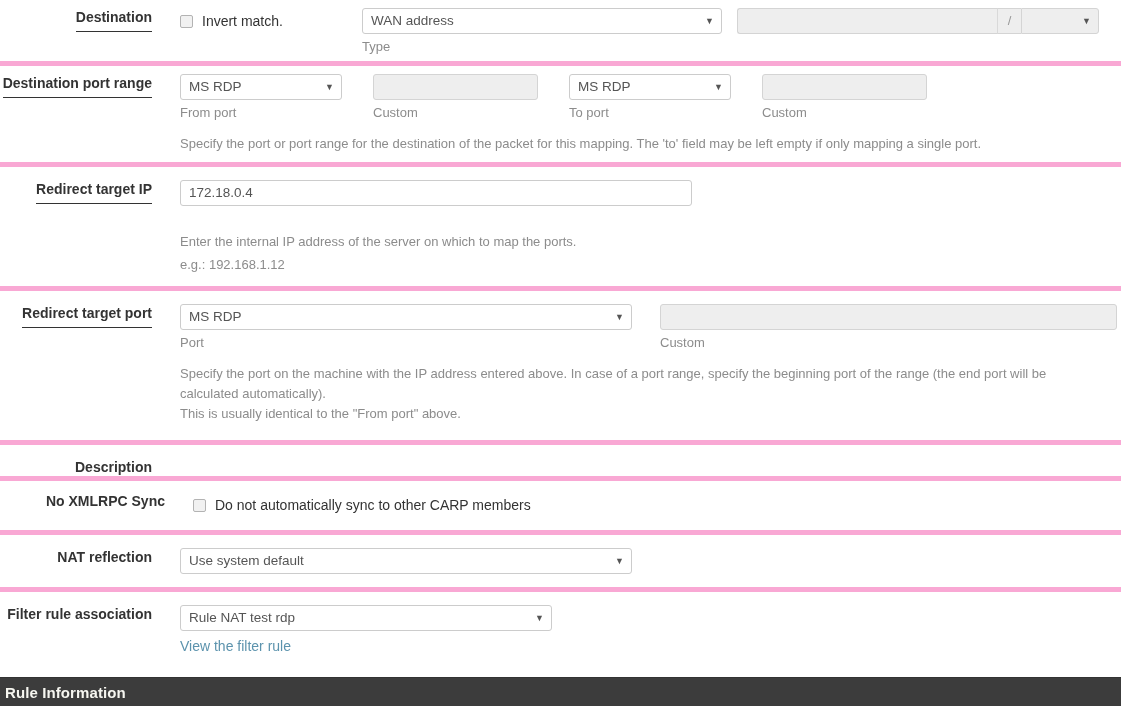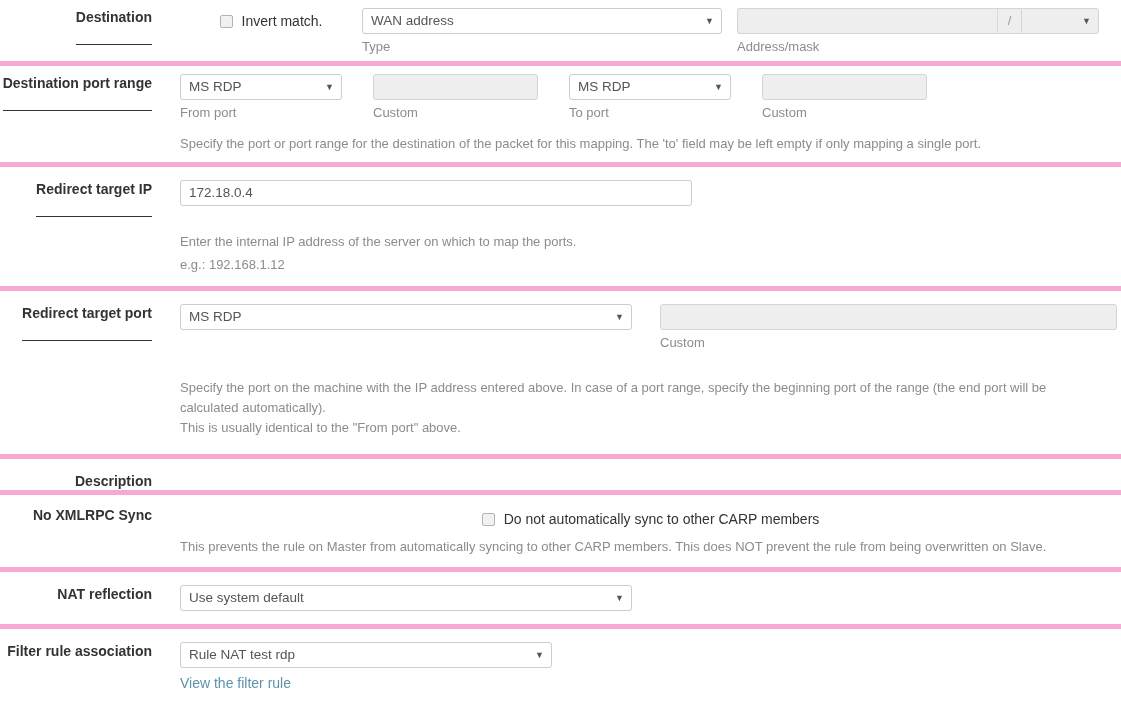--- a/index.html
+++ b/index.html
@@ -39,21 +39,21 @@
   }
   .lbl {
     font-weight: bold;
     font-size: 14px;
     color: #333;
     display: inline-block;
     line-height: 17px;
   }
   .lbl.u {
     border-bottom: 1px solid #333;
-    padding-bottom: 18px;
+    padding-bottom: 5px;
   }
 
   .ctl-col {
     flex: 1;
     padding-left: 20px;
     padding-top: 8px;
     padding-bottom: 6px;
   }
 
   
@@ -124,21 +124,20 @@
   .igrp .sel {
     border-radius: 0 3px 3px 0;
     width: 78px;
   }
 
   
   .chkline {
     display: flex;
     align-items: center;
     height: 26px;
-    justify-content: center;
   }
   .chk {
     width: 13px; height: 13px;
     border: 1px solid #b3b3b3;
     background: #f1f1f1;
     border-radius: 2px;
     display: inline-block;
     margin-right: 9px;
     flex: none;
   }
@@ -199,21 +198,20 @@
         </div>
         <div class="blk" style="width:370px;">
           <div class="igrp" style="width:362px;">
             <span class="txt disabled"></span>
             <span class="addon">/</span>
             <div class="sel disabled">
               <span></span>
               <span class="caret">▼</span>
             </div>
           </div>
-          <div class="hlp">Address/mask</div>
         </div>
       </div>
     </div>
   </div>
 
   <div class="frow">
     <div class="lbl-col">
       <span class="lbl u">Destination port range</span>
     </div>
     <div class="ctl-col" style="padding-bottom:0;">
@@ -260,48 +258,48 @@
     <div class="lbl-col" style="padding-top:14px;">
       <span class="lbl u">Redirect target port</span>
     </div>
     <div class="ctl-col" style="padding-top:13px;padding-bottom:10px;">
       <div class="grp">
         <div class="blk" style="width:480px;">
           <div class="sel" style="width:452px;">
             <span>MS RDP</span>
             <span class="caret">▼</span>
           </div>
+          <div class="hlp">Port</div>
         </div>
         <div class="blk" style="flex:1;">
           <div class="txt disabled" style="width:457px;"></div>
           <div class="hlp">Custom</div>
         </div>
       </div>
-      <div class="hlp" style="margin-top:27px;line-height:20px;">Specify the port on the machine with the IP address entered above. In case of a port range, specify the beginning port of the range (the end port will be</div>
+      <div class="hlp" style="margin-top:13px;line-height:20px;">Specify the port on the machine with the IP address entered above. In case of a port range, specify the beginning port of the range (the end port will be</div>
       <div class="hlp" style="margin-top:0;line-height:20px;">calculated automatically).</div>
       <div class="hlp" style="margin-top:0;line-height:20px;padding-bottom:6px;">This is usually identical to the "From port" above.</div>
     </div>
   </div>
 
   <div class="frow">
     <div class="lbl-col" style="padding-top:14px;">
       <span class="lbl">Description</span>
     </div>
   </div>
 
   <div class="frow">
-    <div class="lbl-col" style="padding-top:12px;">
+    <div class="lbl-col" style="padding-top:12px;margin-left:13px;">
       <span class="lbl">No XMLRPC Sync</span>
     </div>
     <div class="ctl-col" style="padding-top:11px;padding-bottom:12px;">
       <div class="chkline">
         <span class="chk"></span>
         <span class="chklabel">Do not automatically sync to other CARP members</span>
       </div>
-      <div class="hlp" style="margin-top:6px;">This prevents the rule on Master from automatically syncing to other CARP members. This does NOT prevent the rule from being overwritten on Slave.</div>
     </div>
   </div>
 
   <div class="frow">
     <div class="lbl-col" style="padding-top:14px;">
       <span class="lbl">NAT reflection</span>
     </div>
     <div class="ctl-col" style="padding-top:13px;padding-bottom:13px;">
       <div class="sel" style="width:452px;">
         <span>Use system default</span>

